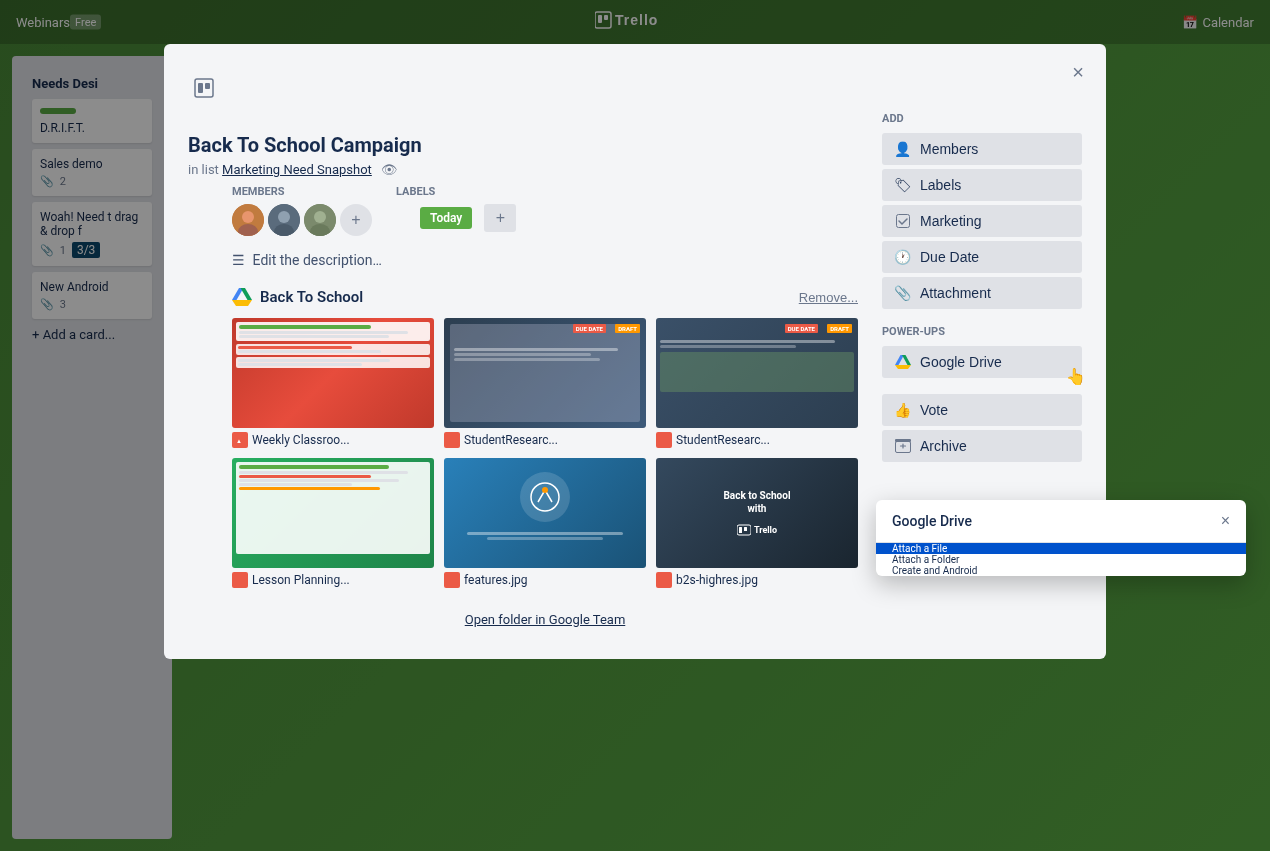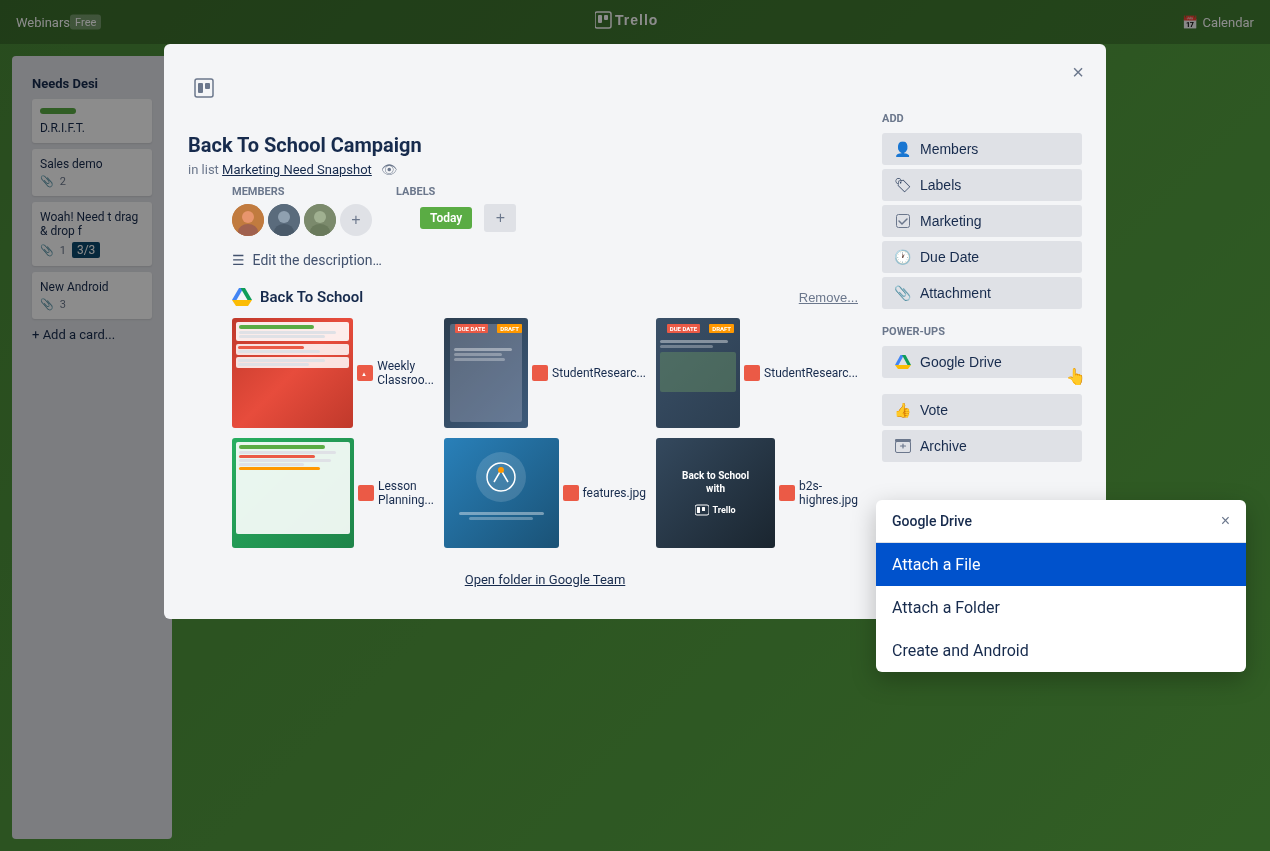--- a/index.html
+++ b/index.html
@@ -326,21 +326,21 @@
 
     .attachments-grid {
       display: grid;
       grid-template-columns: repeat(3, 1fr);
       gap: 10px;
       margin-bottom: 16px;
     }
 
     .attachment-item {
       display: flex;
-      flex-direction: row;
+      flex-direction: column;
       gap: 4px;
     }
 
     .attachment-thumb {
       width: 100%;
       height: 110px;
       background: #dfe1e6;
       border-radius: 3px;
       overflow: hidden;
       position: relative;
@@ -483,22 +483,22 @@
 
     .dropdown-close {
       background: none;
       border: none;
       font-size: 16px;
       color: #6b778c;
       cursor: pointer;
     }
 
     .dropdown-item {
-      padding: 12px 16px;
-      font-size: 16px;
+      padding: 0 16px;
+      font-size: 10px;
       color: #172b4d;
       cursor: pointer;
     }
 
     .dropdown-item.highlighted {
       background: #0052cc;
       color: white;
     }
 
     .thumb-inner {

